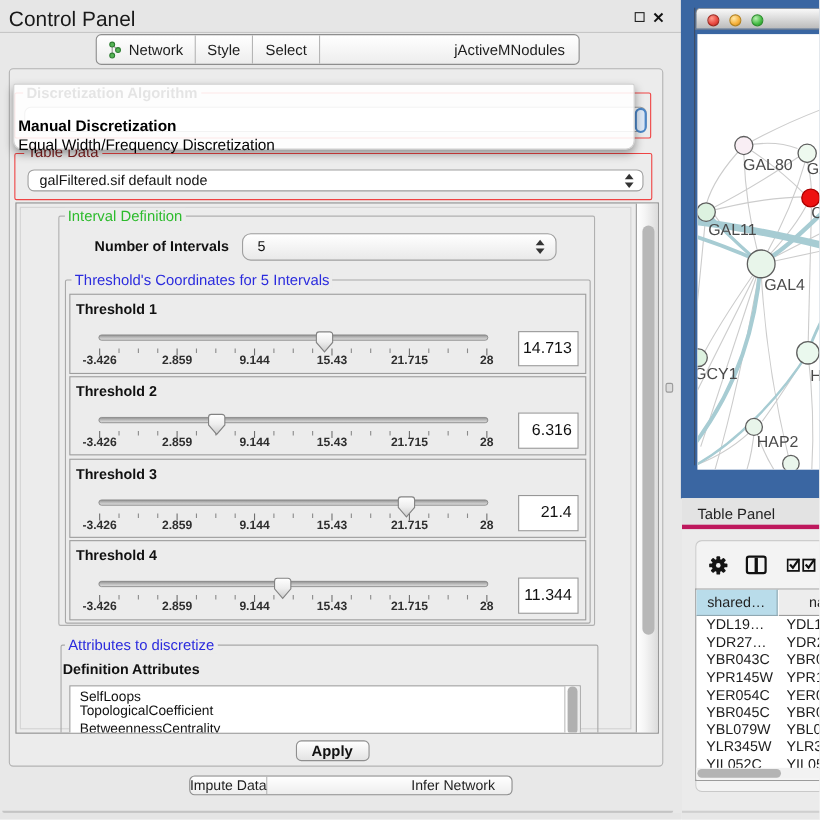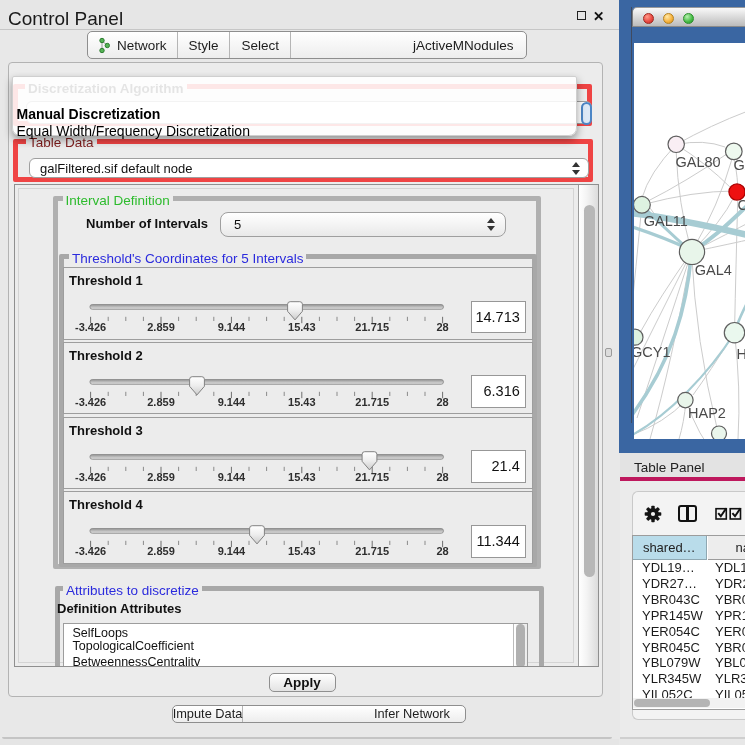--- a/index.html
+++ b/index.html
@@ -14,21 +14,21 @@
 
 
 #tabbar { position:absolute; left:87px; top:31px; width:440px; height:28px; border:1px solid #8e8e8e; border-radius:5px; background:linear-gradient(#ffffff,#ededed); overflow:hidden; display:flex; }
 .tab { height:100%; display:flex; align-items:center; justify-content:center; font-size:13.5px; color:#1d1d1d; border-right:1px solid #b5b5b5; white-space:nowrap; }
 .tab.sel { background:#6d6d6d; color:#ffffff; border-right:none;margin-top:40px; }
 #neticon { width:13px; height:17px; margin-right:6px; }
 
 
 #panel { position:absolute; left:8px; top:62px; width:595px; height:635px; background:#ececec; border:1px solid #b3b3b3; border-radius:4px; }
 
-.group { position:absolute; border:5px solid #ef4444; border-radius:2px;padding-left:16px; }
+.group { position:absolute; border:1px solid #ef4444; border-radius:2px;padding-left:16px; }
 .gtitle { position:absolute; top:-8.5px; font-size:13.5px; background:#ececec; padding:0 3px; white-space:nowrap; }
 
 
 .combo { position:absolute; background:#ffffff; border:1px solid #9f9f9f; border-radius:6px; font-size:13px; color:#111; }
 .combo .txt { position:absolute; left:10px; top:50%; transform:translateY(-50%); white-space:nowrap; }
 .arrows { position:absolute; width:8px; }
 .arrows:before { content:""; position:absolute; left:0; top:0; border-left:4px solid transparent; border-right:4px solid transparent; border-bottom:5px solid #333; }
 .arrows:after { content:""; position:absolute; left:0; top:8px; border-left:4px solid transparent; border-right:4px solid transparent; border-top:5px solid #333; }
 
 
@@ -55,21 +55,21 @@
 #popup { position:absolute; left:11.5px; top:75.5px; width:565px; height:60.5px; background:rgba(255,255,255,0.87); border:1px solid #cfcfcf; border-radius:2px 2px 8px 8px; box-shadow:0 4px 9px rgba(0,0,0,0.38); }
 #popup .r1 { position:absolute; left:0; top:11.5px; width:100%; text-align:center; font-size:13px; color:#b2b2b2; }
 #popup .r2 { position:absolute; left:4px; top:29px; font-size:14px; font-weight:bold; color:#000; }
 #popup .r3 { position:absolute; left:4px; top:46.5px; font-size:14px; color:#000; }
 
 
 #desktop { position:absolute; left:619px; top:0; width:126px; height:453px; background:#3a66a2; }
 #macwin { position:absolute; left:631px; top:7px; width:114.5px; height:416px; border-left:1.5px solid #3f4a60; }
 #mactitle { position:absolute; left:0; top:0; width:114px; height:20px; background:linear-gradient(#f9f9f9,#bbbbbb); border-top-left-radius:5px; border-bottom:1px solid #8a8a8a; border-left:1px solid #7d7d7d; border-top:1px solid #9a9a9a; }
 .light { position:absolute; top:5.4px; width:11px; height:11px; border-radius:50%; }
-#canvas { position:absolute; left:1.5px; top:36px; width:112.5px; height:396px; background:#ffffff; overflow:hidden; }
+#canvas { position:absolute; left:1.5px; top:24px; width:112.5px; height:396px; background:#ffffff; overflow:hidden; }
 
 
 #tp { position:absolute; left:620px; top:453px; width:125px; height:292px; background:#ebebeb; }
 #tp-head { position:absolute; left:0; top:0; width:125px; height:28px; background:#e3e3e3; border-bottom:4px solid #be185d; }
 #tp-head .t { position:absolute; left:14px; top:7px; font-size:13.5px; color:#222; }
 #tp-panel { position:absolute; left:12px; top:38px; width:116px; height:229px; background:#f3f3f3; border:1px solid #c9c9c9; border-radius:6px 0 0 6px; border-right:none; }
 #colicon { position:absolute; left:678px; top:505px; width:19px; height:17px; border:2.4px solid #111; border-radius:3px; }
 #colicon:before { content:""; position:absolute; left:6.2px; top:0; width:2.4px; height:12.5px; background:#111; }
 #ttable { position:absolute; left:632px; top:534.5px; width:113px; height:175px; background:#ffffff; border:1px solid #9c9c9c; border-right:none; overflow:hidden; }
 #th1 { position:absolute; left:0; top:0; width:73.5px; height:24px; background:#b9dcea; border-right:1px solid #8fa8b2; border-bottom:1px solid #8fa8b2; text-align:center; font-size:13px; color:#222; line-height:24px; }

